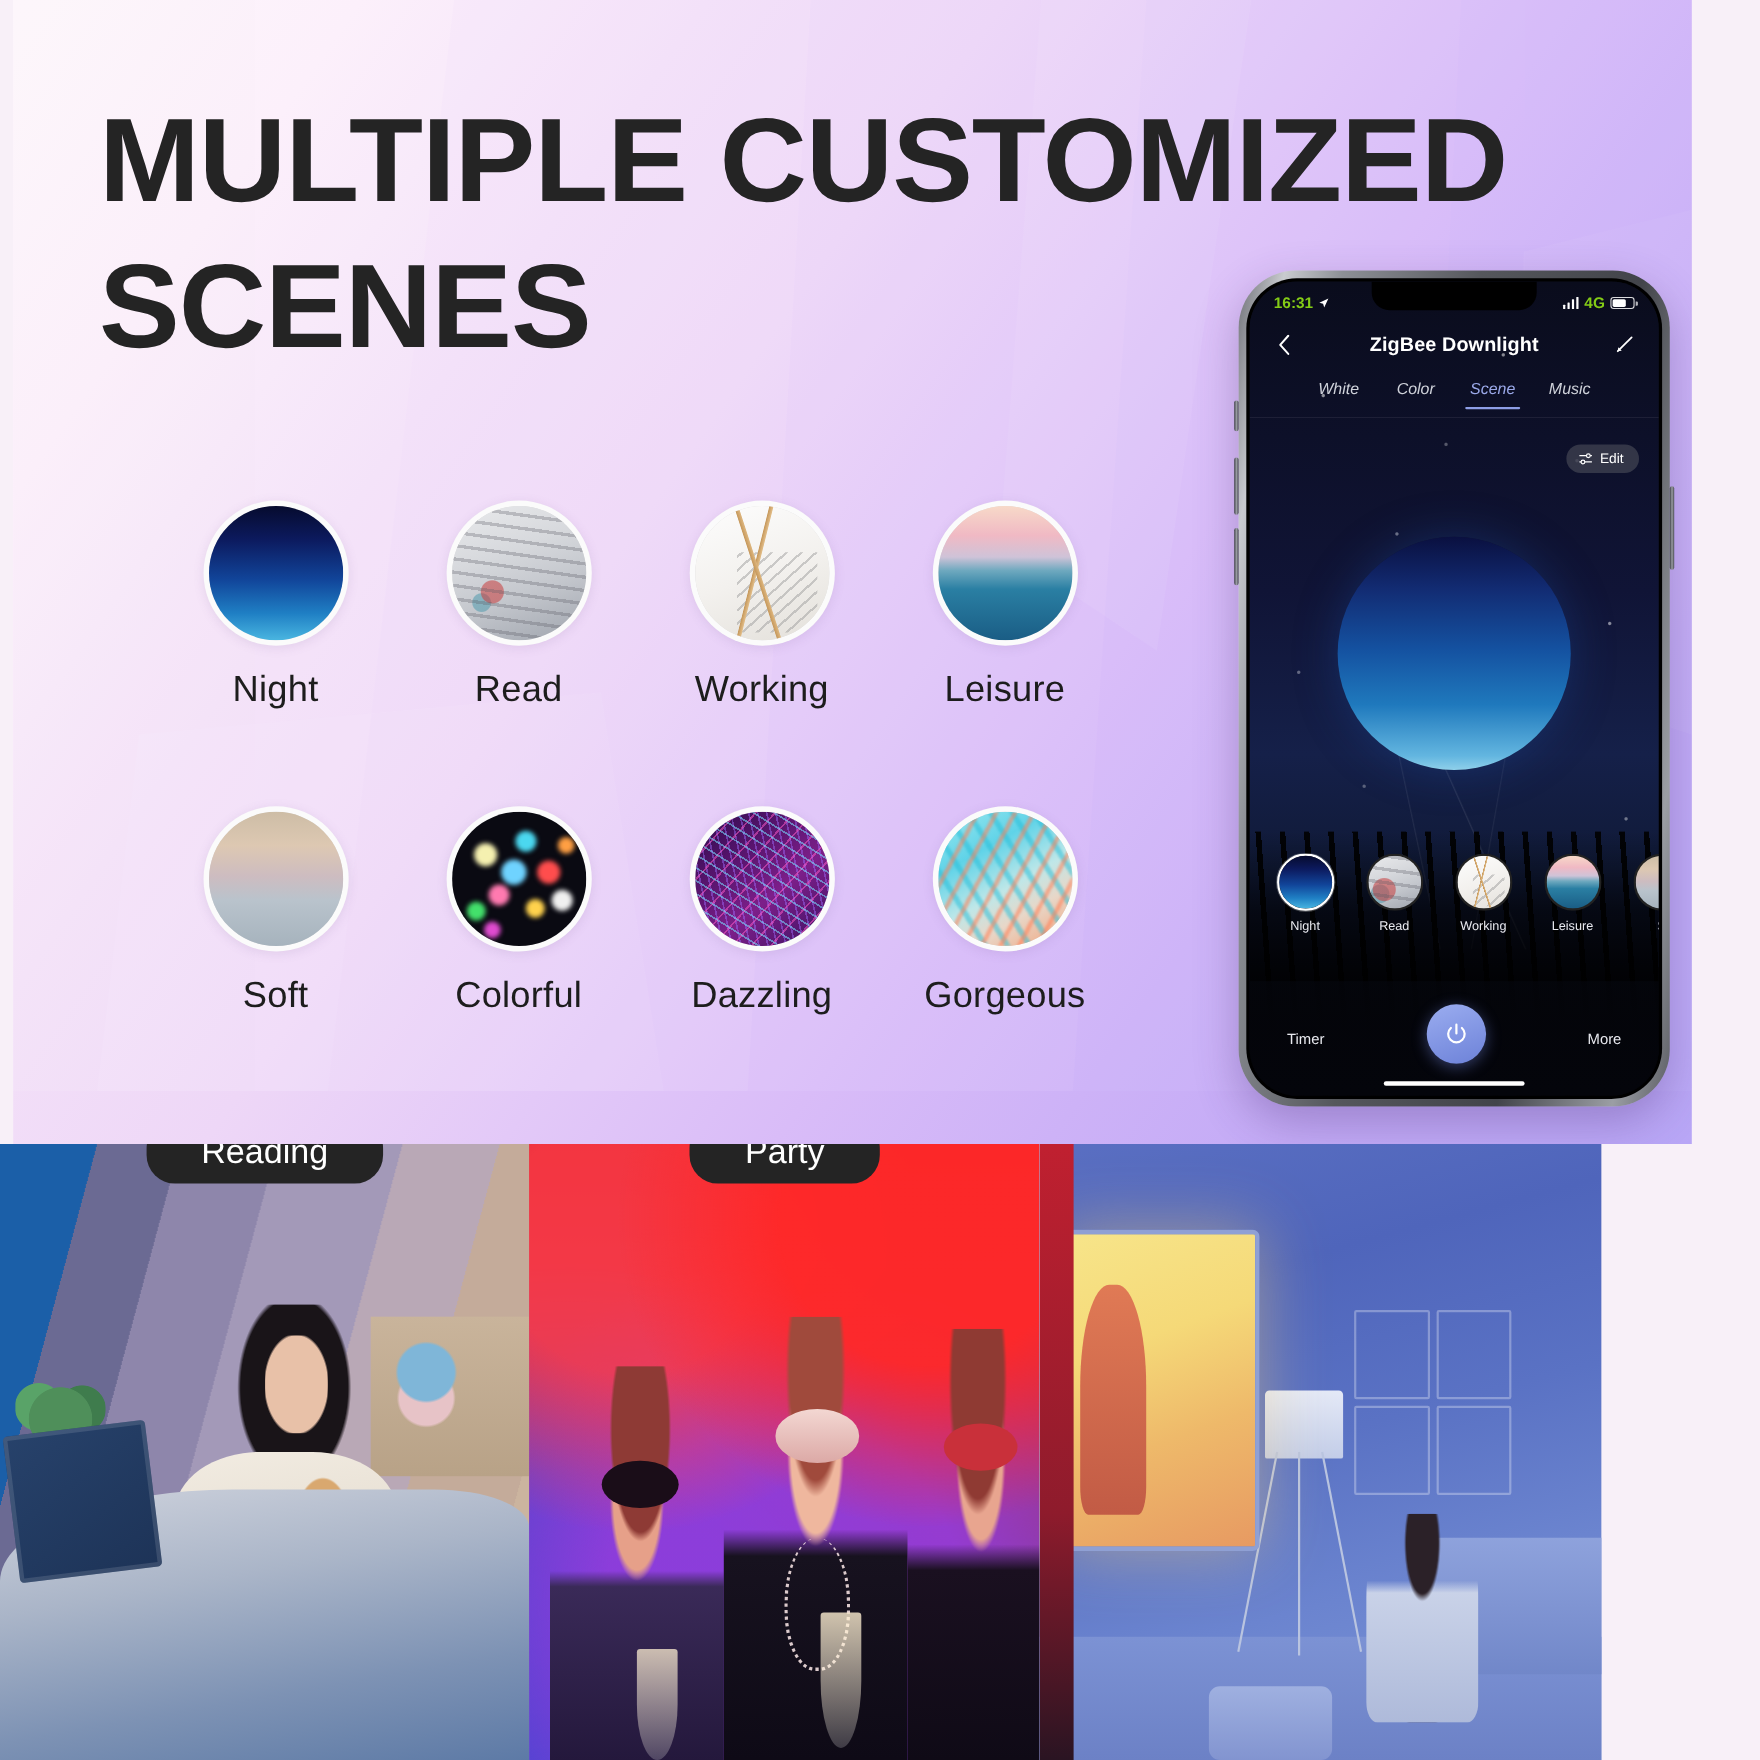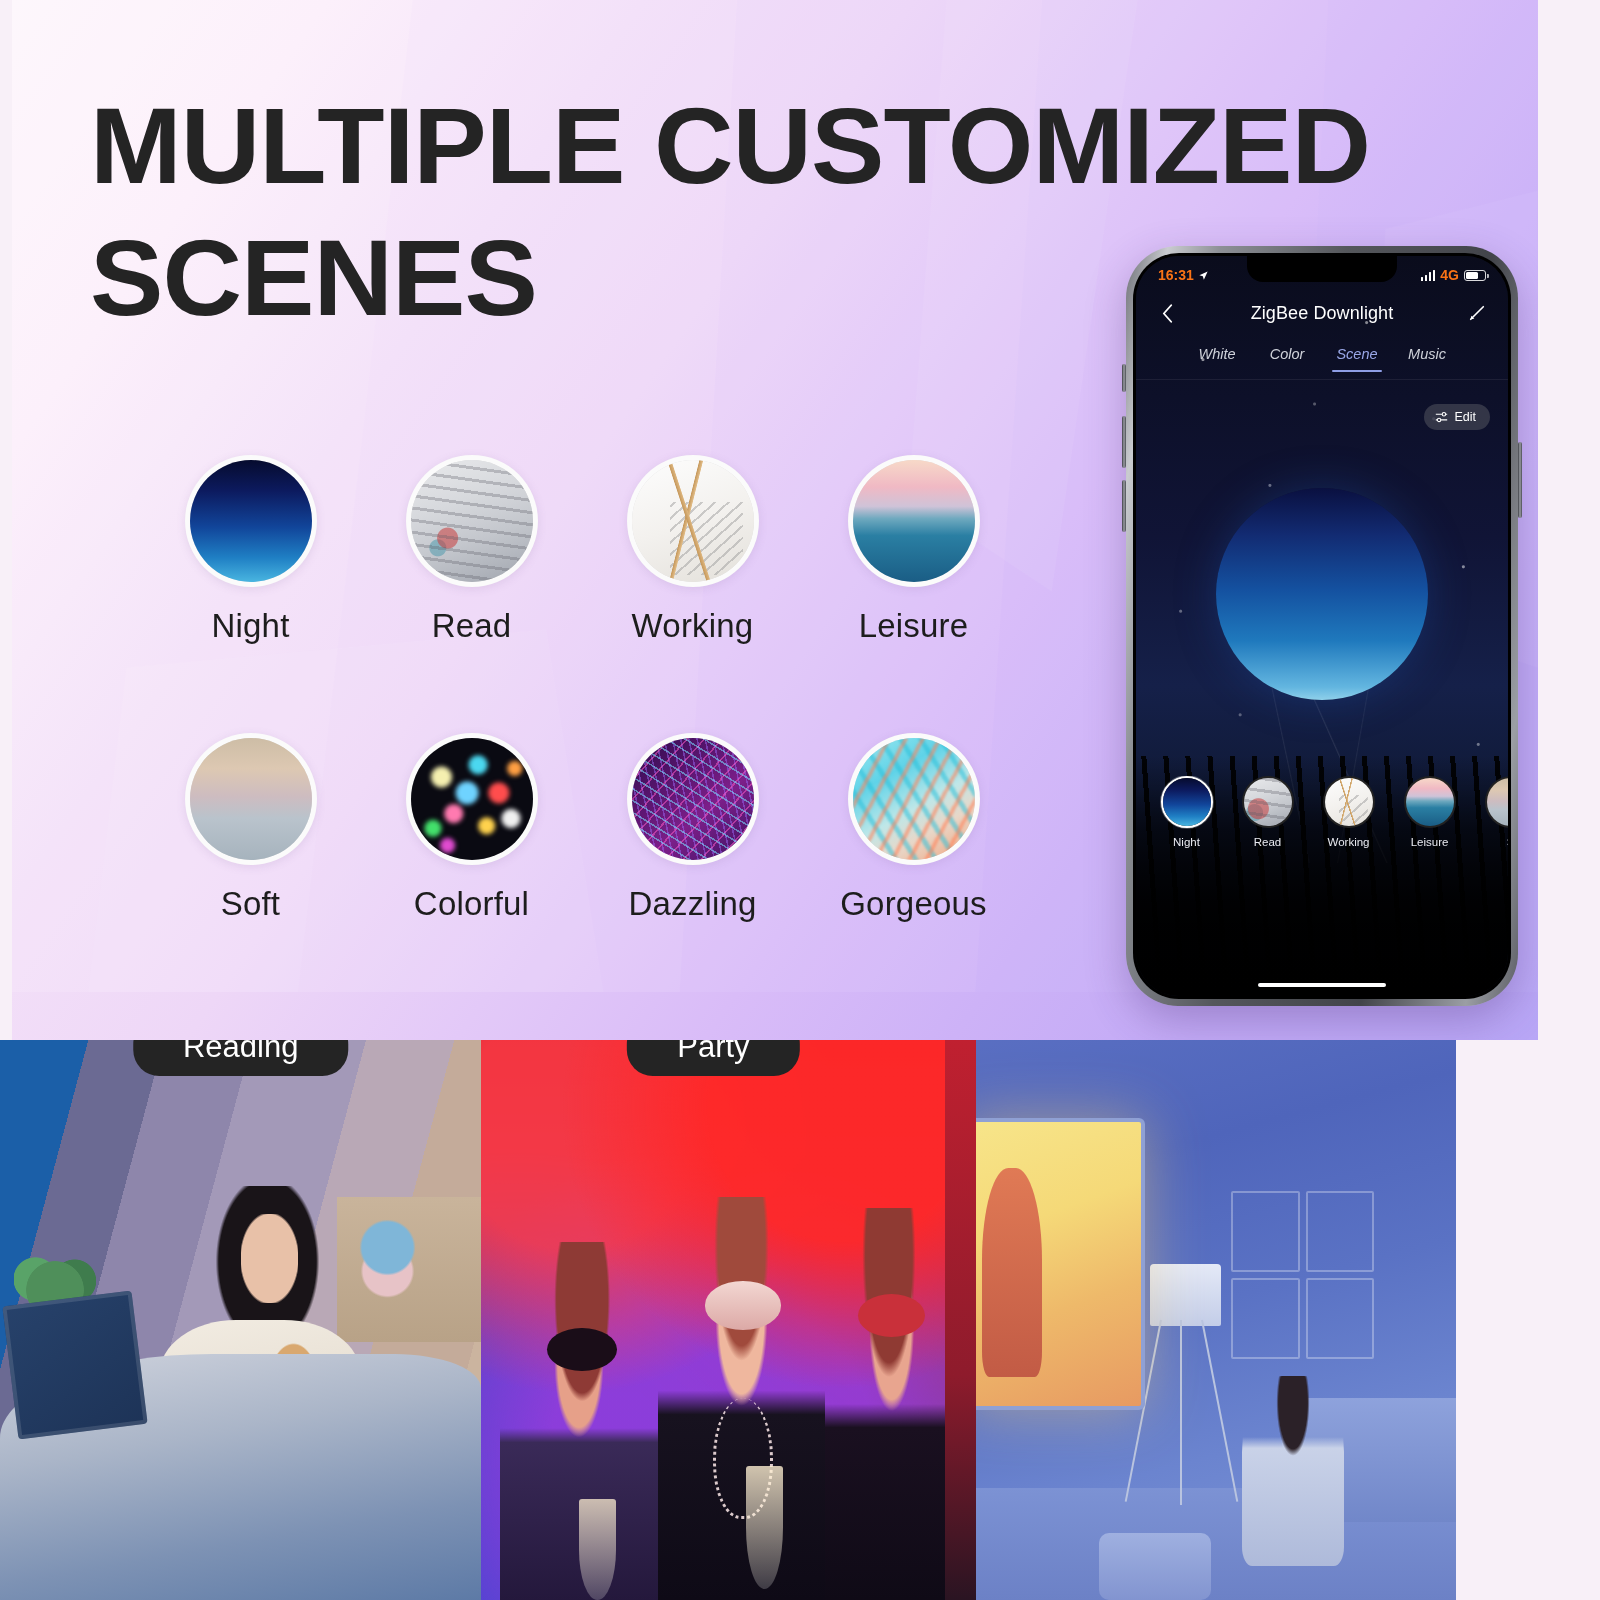--- a/index.html
+++ b/index.html
@@ -155,37 +155,37 @@
       linear-gradient(66deg, transparent 49.6%, rgba(255,255,255,.09) 49.8%, transparent 50.1%),
       linear-gradient(78deg, transparent 39.6%, rgba(255,255,255,.07) 39.8%, transparent 40.1%),
       linear-gradient(100deg, transparent 59.6%, rgba(255,255,255,.06) 59.8%, transparent 60.1%);}
   .notch {
     position:absolute; left:50%; top:0; transform:translateX(-50%);
     width:150px; height:26px; background:#000; border-radius:0 0 16px 16px; z-index:9;
   }
   .statusbar {
     position:absolute; left:0; right:0; top:6px; height:26px; z-index:8;
     display:flex; align-items:center; justify-content:space-between;
-    padding:0 22px; color:#f97316; font-size:14px; font-weight:600;
+    padding:0 22px; color:#84cc16; font-size:14px; font-weight:600;
   }
   .sb-left { display:flex; align-items:center; gap:4px; }
   .sb-right { display:flex; align-items:center; gap:5px; }
   .bars { display:flex; align-items:flex-end; gap:1.5px; height:11px; }
   .bars i { width:2.5px; background:#fff; border-radius:.5px; display:block; }
   .bars i:nth-child(1){height:4px}.bars i:nth-child(2){height:6px}
   .bars i:nth-child(3){height:8.5px}.bars i:nth-child(4){height:11px}
   .batt { width:22px; height:11px; border:1.3px solid rgba(255,255,255,.85); border-radius:3px; position:relative; padding:1px; }
   .batt::after{content:"";position:absolute;right:-3.5px;top:3px;width:1.8px;height:4px;background:rgba(255,255,255,.7);border-radius:0 1px 1px 0;}
   .batt span{display:block;height:100%;width:68%;background:#fff;border-radius:1.5px;}
 
   .navbar {
     position:absolute; left:0; right:0; top:36px; height:42px; z-index:8;
     display:flex; align-items:center; justify-content:space-between; padding:0 18px;
   }
-  .nav-title { color:#fff; font-size:18px; font-weight:400; letter-spacing:.1px; }
+  .nav-title { color:#fff; font-size:18px; font-weight:700; letter-spacing:.1px; }
   .icon-btn { width:26px; height:26px; display:flex; align-items:center; justify-content:center; cursor:pointer; }
 
   .tabs {
     position:absolute; left:0; right:0; top:82px; height:42px; z-index:8;
     display:flex; align-items:center; justify-content:center; gap:0;
     border-bottom:1px solid rgba(255,255,255,.07);
     font-style:italic;
   }
   .tab { width:70px; text-align:center; color:#cfd2da; font-size:14.5px; position:relative; padding-bottom:10px; cursor:pointer; }
   .tab.active { color:#9aa8e8; }
@@ -527,20 +527,30 @@
               <div class="c-label">Leisure</div>
             </div>
             <div class="c-item">
               <div class="c-circle">
                   <div class="thumb th-soft" style="position:absolute;inset:0"></div>
                 </div>
               <div class="c-label">S</div>
             </div>
           </div>
 
+          <div class="bottombar">
+            <div class="bb-label">Timer</div>
+            <div class="power">
+              <svg width="26" height="26" viewBox="0 0 26 26">
+                <path d="M8 7.5 A7.5 7.5 0 1 0 18 7.5" stroke="#fff" stroke-width="2" fill="none" stroke-linecap="round"></path>
+                <line x1="13" y1="4.5" x2="13" y2="12.5" stroke="#fff" stroke-width="2" stroke-linecap="round"></line>
+              </svg>
+            </div>
+            <div class="bb-label">More</div>
+          </div>
 
           <div class="home-ind"></div>
         </div>
       </div>
     </div>
   </div>
 
   <div class="strip">
 
     <div class="photo p1">

